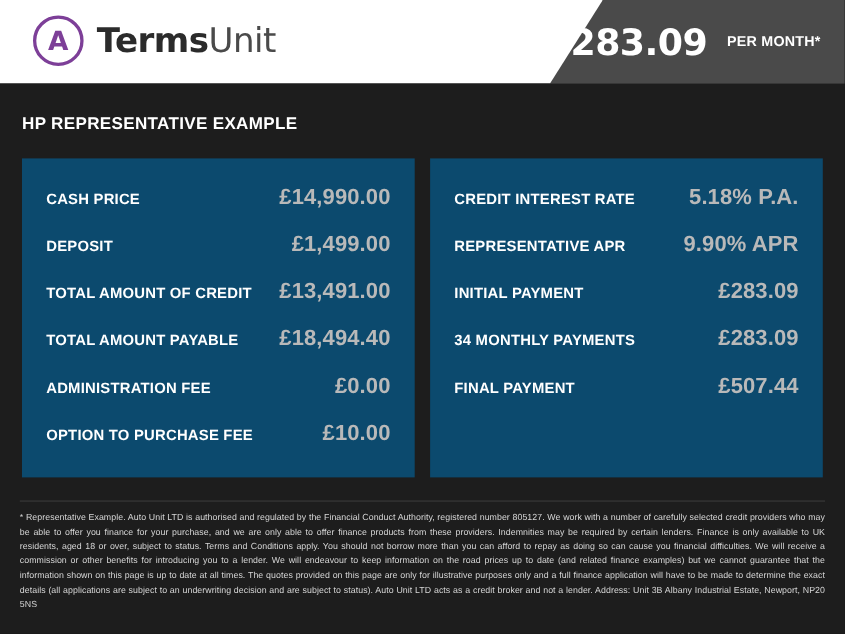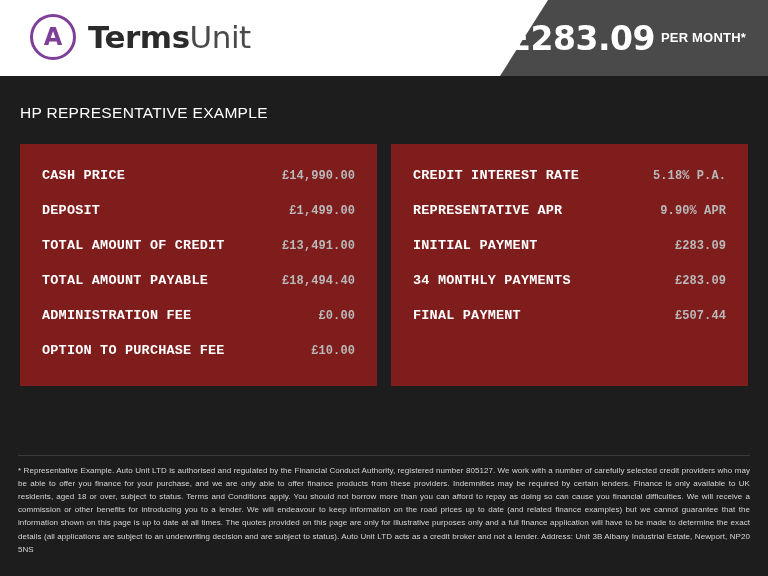--- a/index.html
+++ b/index.html
@@ -92,63 +92,62 @@
     color: #ffffff;
     font-size: 33px;
     font-weight: bold;
     font-family: "DejaVu Sans", sans-serif;
     letter-spacing: -0.5px;
   }
   .price-period {
     color: #ffffff;
     font-size: 13px;
     font-weight: bold;
-    margin-left: 6px;
+    margin-left: 18px;
     padding-bottom: 2px;
     letter-spacing: 0.2px;
   }
 
   
   .section-title {
     color: #ffffff;
     font-size: 15.5px;
-    font-weight: normal;
+    font-weight: bold;
     letter-spacing: 0.3px;
     padding: 28px 0 0 20px;
   }
 
   
   .panels {
     display: flex;
     gap: 14px;
     padding: 22px 20px 0 20px;
     box-sizing: border-box;
   }
   .panel {
-    background: #7f1d1d;
+    background: #0c4a6e;
     width: 365px;
     box-sizing: border-box;
     padding: 14px 22px 18px 22px;
-    font-family: Liberation Mono, monospace;
   }
   .row {
     display: flex;
     justify-content: space-between;
     align-items: baseline;
     padding: 10px 0;
   }
   .row .label {
     color: #ffffff;
     font-size: 13.5px;
     font-weight: bold;
     letter-spacing: 0.2px;
   }
   .row .value {
     color: #b9b9b9;
-    font-size: 12px;
+    font-size: 20px;
     font-weight: bold;
     letter-spacing: 0.1px;
   }
 
   
   .disclaimer-wrap {
     position: absolute;
     left: 0;
     right: 0;
     bottom: 0;

